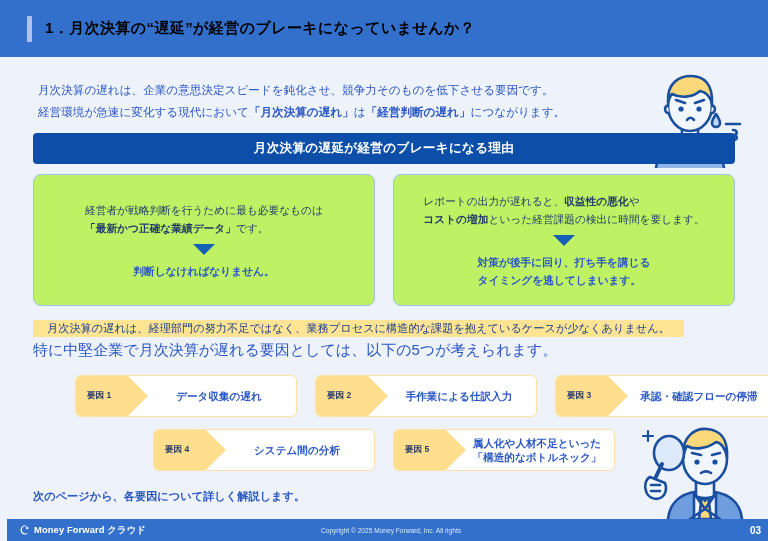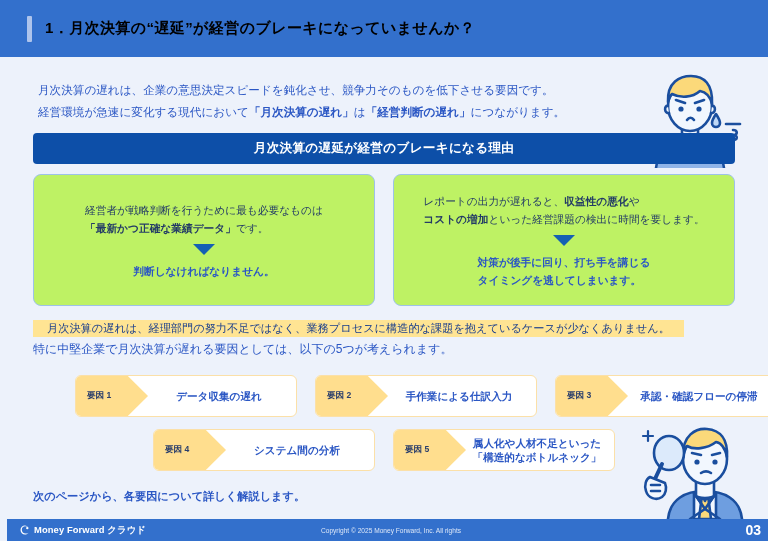--- a/index.html
+++ b/index.html
@@ -150,21 +150,21 @@
     display: inline-block;
     font-size: 11.2px;
     font-weight: normal;
     color: #1A3E8C;
     background: #FFE493;
     line-height: 15px;
     padding: 1px 14px;
   }
   .lead-sub {
     margin-top: 4px;
-    font-size: 12px;
+    font-size: 15px;
     color: #2B57C4;
     line-height: 17px;
     white-space: nowrap;
   }
 
   
   .factor-row {
     position: absolute;
     display: flex;
   }
@@ -257,21 +257,21 @@
     left: 0; right: 0;
     text-align: center;
     color: #DCE7F8;
     font-size: 6.6px;
     white-space: nowrap;
   }
   .footer-page {
     position: absolute;
     right: 14px;
     color: #FFFFFF;
-    font-size: 14px;
+    font-size: 10px;
     font-weight: bold;
   }
 
   
   .illus-top {
     position: absolute;
     right: 16px;
     top: 7px;
     width: 112px;
     height: 104px;

